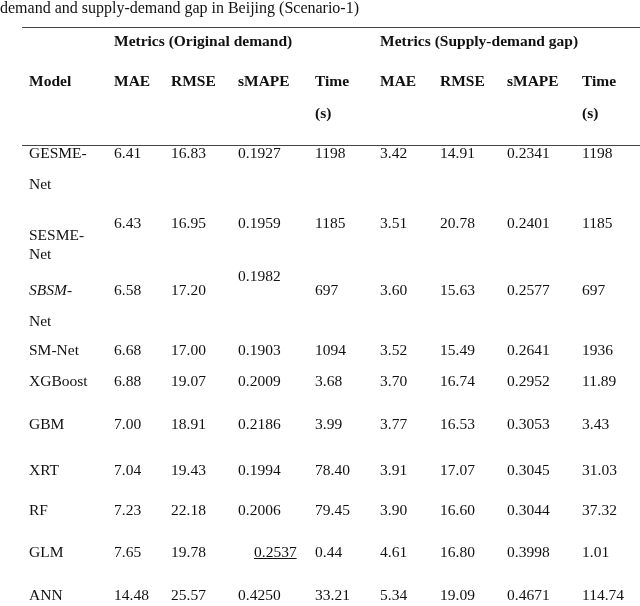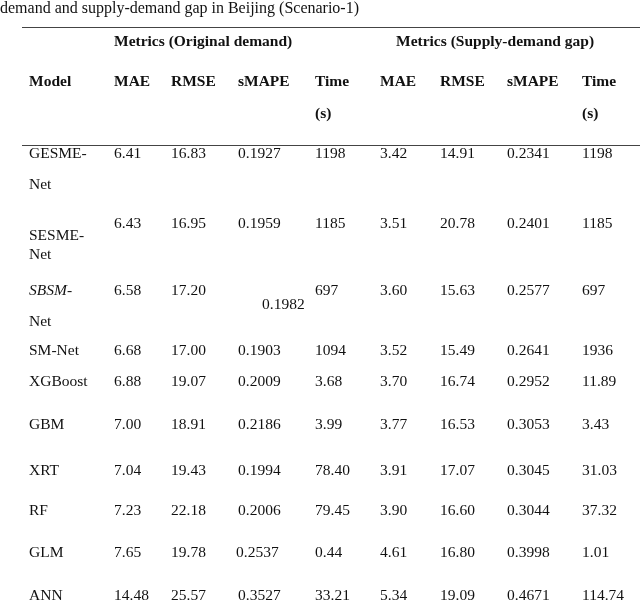--- a/index.html
+++ b/index.html
@@ -14,21 +14,21 @@
 </style>
 </head>
 <body>
 
 <div class="caption">demand and supply-demand gap in Beijing (Scenario-1)</div>
 <div class="rule top"></div>
 <div class="rule mid"></div>
 
 <div id="table">
     <div class="cell b" style="left: 114px; top: 30px;">Metrics (Original demand)</div>
-    <div class="cell b" style="left: 380px; top: 30px; margin-left: 16px;">Metrics (Supply-demand gap)</div>
+    <div class="cell b" style="left: 380px; top: 30px;">Metrics (Supply-demand gap)</div>
     <div class="cell b" style="left: 29px; top: 70px;">Model</div>
     <div class="cell b" style="left: 114px; top: 70px;">MAE</div>
     <div class="cell b" style="left: 171px; top: 70px;">RMSE</div>
     <div class="cell b" style="left: 238px; top: 70px;">sMAPE</div>
     <div class="cell b" style="left: 315px; top: 70px;">Time</div>
     <div class="cell b" style="left: 380px; top: 70px;">MAE</div>
     <div class="cell b" style="left: 440px; top: 70px;">RMSE</div>
     <div class="cell b" style="left: 507px; top: 70px;">sMAPE</div>
     <div class="cell b" style="left: 582px; top: 70px;">Time</div>
     <div class="cell b" style="left: 315px; top: 102px;">(s)</div>
@@ -50,21 +50,21 @@
     <div class="cell" style="left: 238px; top: 212px;">0.1959</div>
     <div class="cell" style="left: 315px; top: 212px;">1185</div>
     <div class="cell" style="left: 380px; top: 212px;">3.51</div>
     <div class="cell" style="left: 440px; top: 212px;">20.78</div>
     <div class="cell" style="left: 507px; top: 212px;">0.2401</div>
     <div class="cell" style="left: 582px; top: 212px;">1185</div>
     <div class="cell" style="left: 29px; top: 279px; font-style: italic;">SBSM-</div>
     <div class="cell" style="left: 29px; top: 310px;">Net</div>
     <div class="cell" style="left: 114px; top: 279px;">6.58</div>
     <div class="cell" style="left: 171px; top: 279px;">17.20</div>
-    <div class="cell" style="left: 238px; top: 293px; margin-left: 24px;">0.1982</div>
+    <div class="cell" style="left: 238px; top: 265px;">0.1982</div>
     <div class="cell" style="left: 315px; top: 279px;">697</div>
     <div class="cell" style="left: 380px; top: 279px;">3.60</div>
     <div class="cell" style="left: 440px; top: 279px;">15.63</div>
     <div class="cell" style="left: 507px; top: 279px;">0.2577</div>
     <div class="cell" style="left: 582px; top: 279px;">697</div>
     <div class="cell" style="left: 29px; top: 339px;">SM-Net</div>
     <div class="cell" style="left: 114px; top: 339px;">6.68</div>
     <div class="cell" style="left: 171px; top: 339px;">17.00</div>
     <div class="cell" style="left: 238px; top: 339px;">0.1903</div>
     <div class="cell" style="left: 315px; top: 339px;">1094</div>
@@ -104,28 +104,28 @@
     <div class="cell" style="left: 171px; top: 499px;">22.18</div>
     <div class="cell" style="left: 238px; top: 499px;">0.2006</div>
     <div class="cell" style="left: 315px; top: 499px;">79.45</div>
     <div class="cell" style="left: 380px; top: 499px;">3.90</div>
     <div class="cell" style="left: 440px; top: 499px;">16.60</div>
     <div class="cell" style="left: 507px; top: 499px;">0.3044</div>
     <div class="cell" style="left: 582px; top: 499px;">37.32</div>
     <div class="cell" style="left: 29px; top: 541px;">GLM</div>
     <div class="cell" style="left: 114px; top: 541px;">7.65</div>
     <div class="cell" style="left: 171px; top: 541px;">19.78</div>
-    <div class="cell" style="left: 236px; top: 541px;">0.2537</div>
+    <div class="cell" style="left: 254px; top: 541px; text-decoration: underline;">0.2537</div>
     <div class="cell" style="left: 315px; top: 541px;">0.44</div>
     <div class="cell" style="left: 380px; top: 541px;">4.61</div>
     <div class="cell" style="left: 440px; top: 541px;">16.80</div>
     <div class="cell" style="left: 507px; top: 541px;">0.3998</div>
     <div class="cell" style="left: 582px; top: 541px;">1.01</div>
     <div class="cell" style="left: 29px; top: 584px;">ANN</div>
     <div class="cell" style="left: 114px; top: 584px;">14.48</div>
     <div class="cell" style="left: 171px; top: 584px; text-align: center;">25.57</div>
-    <div class="cell" style="left: 238px; top: 584px;">0.3527</div>
+    <div class="cell" style="left: 238px; top: 584px;">0.4250</div>
     <div class="cell" style="left: 315px; top: 584px;">33.21</div>
     <div class="cell" style="left: 380px; top: 584px;">5.34</div>
     <div class="cell" style="left: 440px; top: 584px;">19.09</div>
     <div class="cell" style="left: 507px; top: 584px;">0.4671</div>
     <div class="cell" style="left: 582px; top: 584px;">114.74</div>
   </div>
 
 </body></html>

